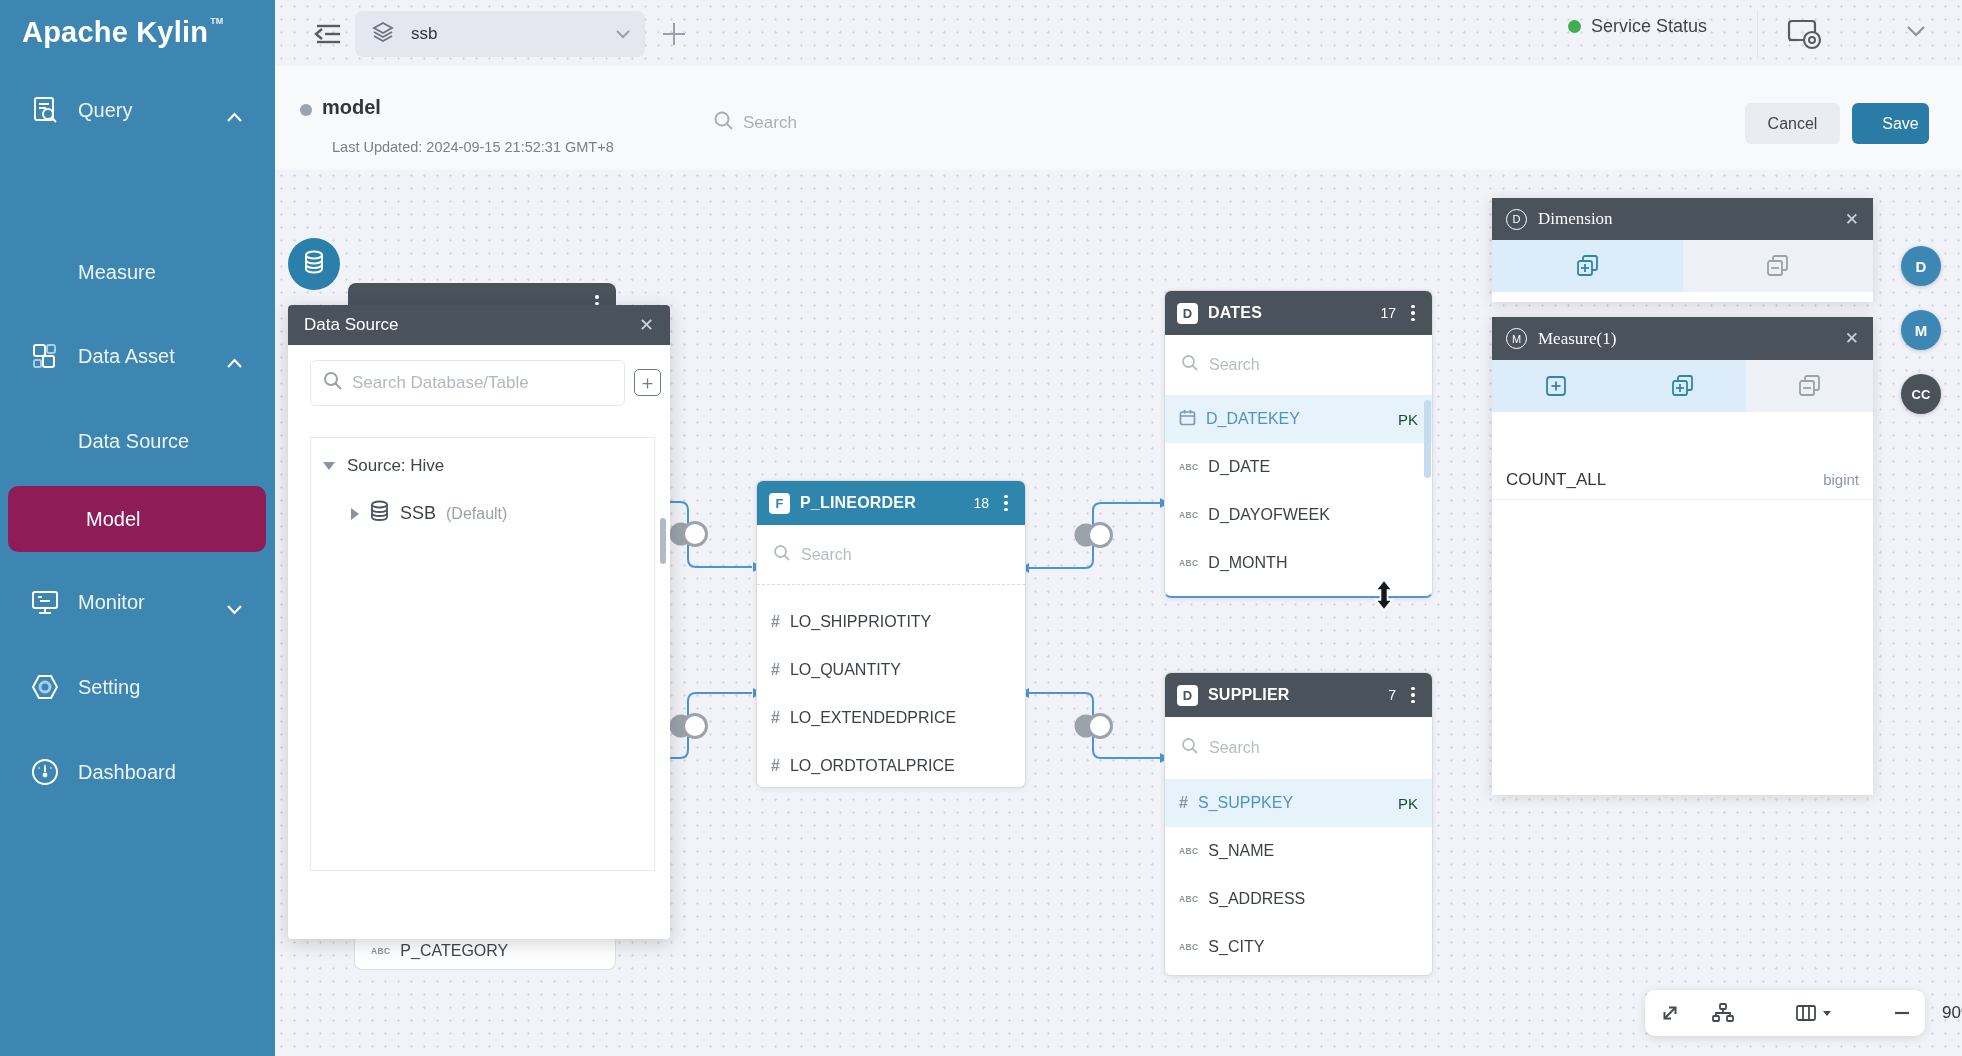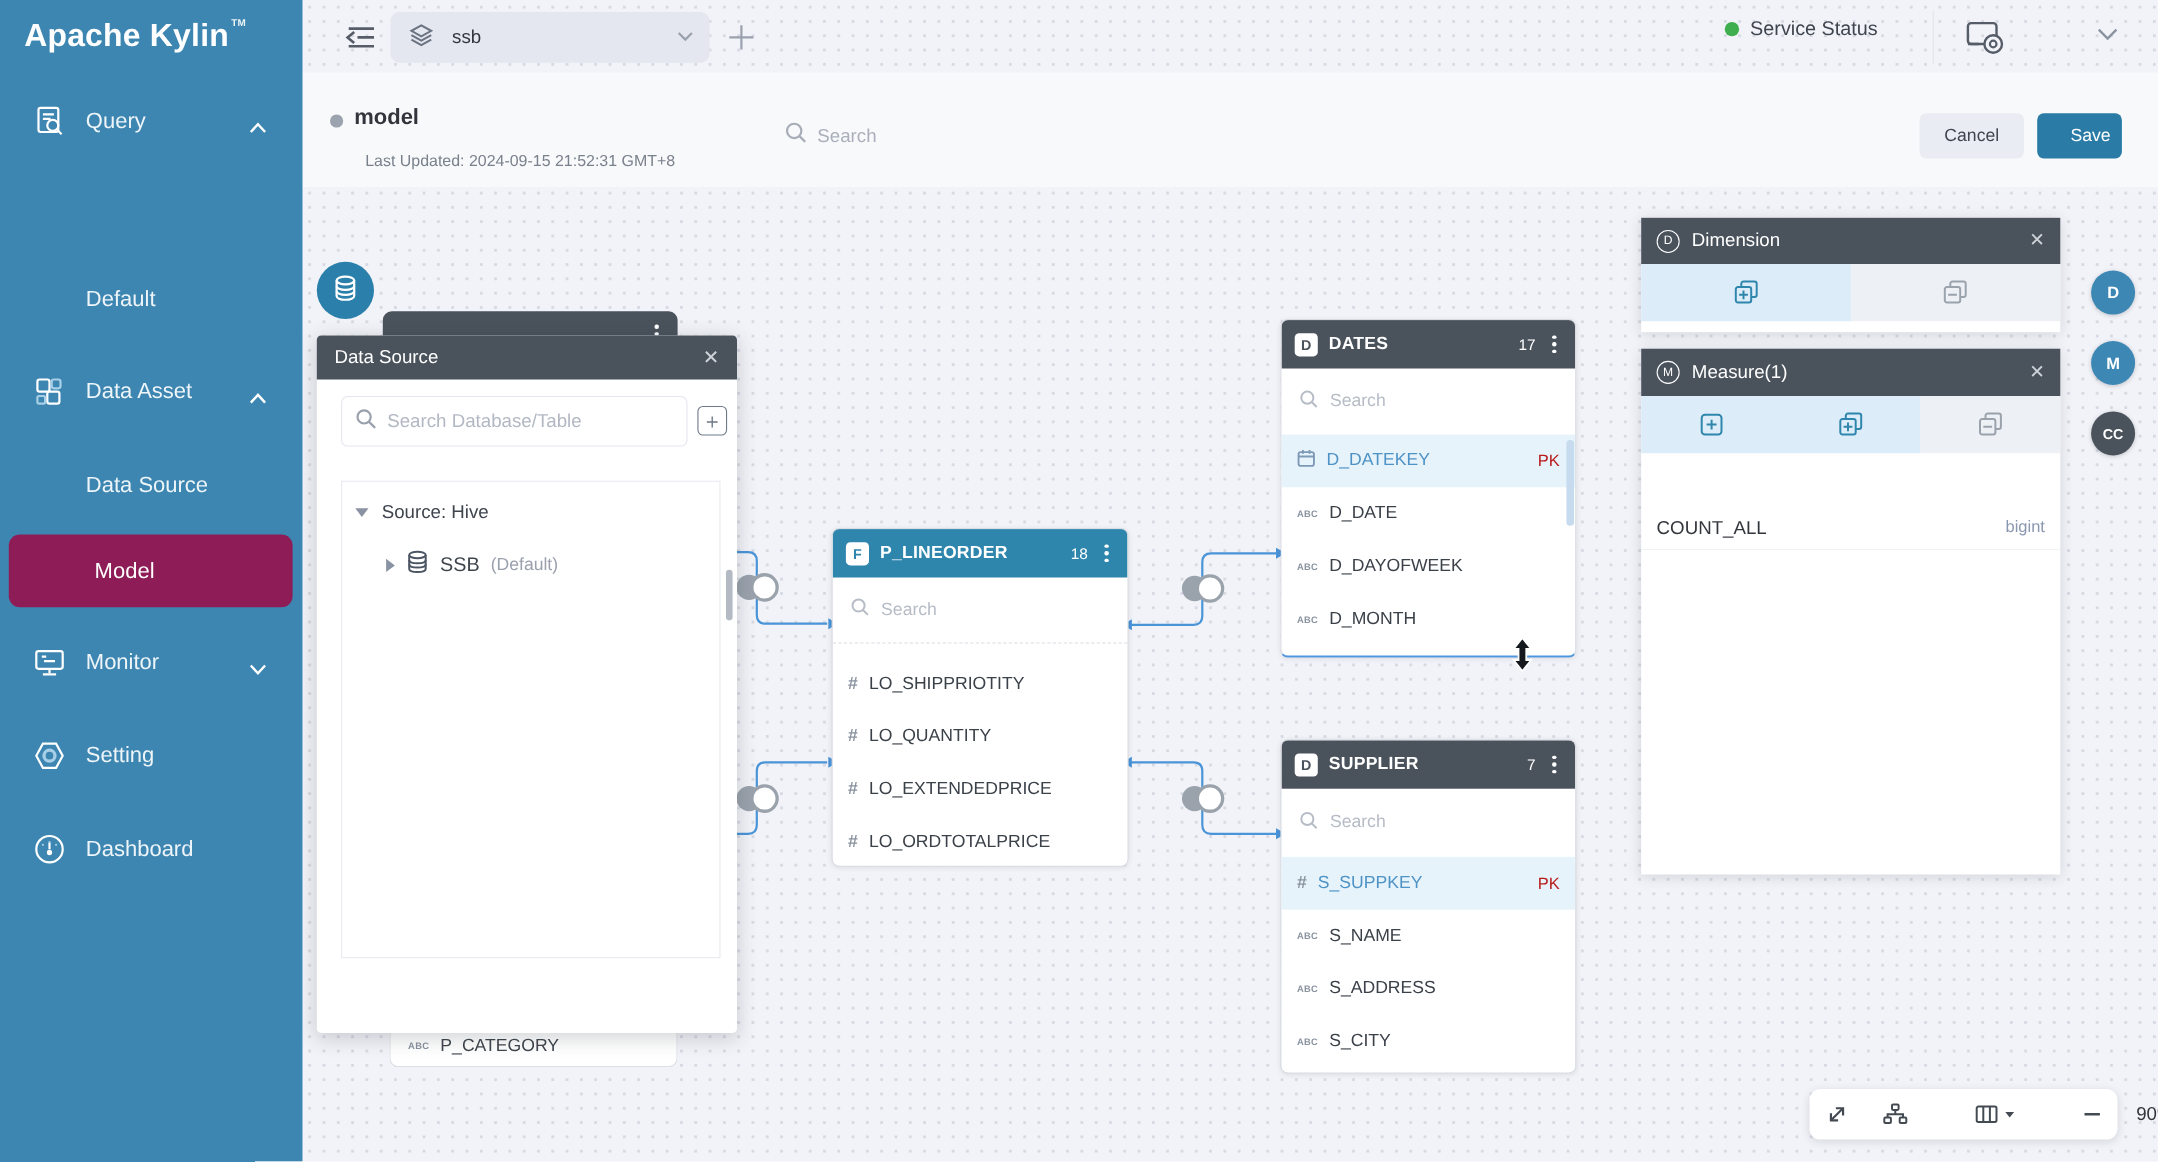--- a/index.html
+++ b/index.html
@@ -75,40 +75,40 @@
   .card-head .cnt { margin-left:auto; font-size:14px; }
   .badge { width:21px; height:21px; background:#fff; border-radius:4px; font-size:13px; font-weight:bold; display:flex; align-items:center; justify-content:center; }
   .kebab { width:14px; display:flex; flex-direction:column; align-items:center; gap:3px; cursor:pointer; }
   .kebab i { width:3.5px; height:3.5px; border-radius:50%; background:#fff; }
   .card-search { display:flex; align-items:center; gap:10px; padding:0 16px; }
   .card-search input { border:none; outline:none; font-size:16px; width:170px; color:#3b4149; background:transparent; font-family:inherit; }
   .card-search input::placeholder { color:#b6bcc6; }
   .col-row { height:48px; display:flex; align-items:center; padding:0 14px; gap:10px; font-size:16px; color:#3b4149; }
   .col-row.hl { background:#e7f3fb; }
   .col-row.hl .cname { color:#4e93c6; }
-  .pk { margin-left:auto; color:#b91c1c; font-size:15px; }
+  .pk { margin-left:auto; color:#14532d; font-size:15px; }
   .t-abc { font-size:8.5px; font-weight:bold; color:#8a93a0; letter-spacing:.3px; }
   .t-num { font-size:16px; color:#8a93a0; font-weight:bold; }
   .plo { left:481px; top:480px; width:270px; height:308px; }
   .plo .card-head { background:#2f86ad; }
   .plo .badge { color:#2f86ad; }
   .plo .card-search { height:60px; border-bottom:1px dashed #d8dbe2; }
   .plo .spacer { height:13px; }
   .dates { left:889px; top:290px; width:269px; height:308px; border-bottom:2px solid #4f97dc; }
   .dates .card-head, .supp .card-head { background:#4a525c; }
   .dates .badge, .supp .badge { color:#4a525c; }
   .dates .card-search { height:60px; }
   .supp { left:889px; top:672px; width:269px; height:304px; }
   .supp .card-search { height:62px; }
   .dates-scroll { position:absolute; left:1149px; top:400px; width:7px; height:78px; border-radius:4px; background:#c6dcee; z-index:4; }
 
   
   .rpanel { position:absolute; left:1217px; width:381px; background:#fff; box-shadow:0 2px 12px rgba(40,50,60,.16); z-index:5; }
   .rp-head { background:#4a525c; display:flex; align-items:center; padding:0 14px; gap:11px; color:#fff; }
-  .rp-title { font-size:17px; }
+  .rp-title { font-size:17px;font-family:Liberation Serif, serif; }
   .rp-close { margin-left:auto; color:#cfd4da; font-size:17px; cursor:pointer; }
   .circ-ic { width:21px; height:21px; border:1.6px solid #fff; border-radius:50%; font-size:11px; display:flex; align-items:center; justify-content:center; color:#fff; }
   .rp-toolbar { display:flex; }
   .rp-cell { height:52px; display:flex; align-items:center; justify-content:center; cursor:pointer; }
   .cell-blue { background:#dcecf8; }
   .cell-gray { background:#edf0f5; }
   .dim-panel { top:198px; height:104px; }
   .dim-panel .rp-head { height:42px; }
   .meas-panel { top:317px; height:478px; }
   .meas-panel .rp-head { height:43px; }
@@ -145,21 +145,21 @@
             <circle cx="18" cy="19" r="5" fill="#3d86b1" stroke="#fff" stroke-width="2"></circle>
             <line x1="22" y1="23" x2="26" y2="27" stroke="#fff" stroke-width="2"></line>
           </svg>
       </span>
       <span class="lbl">Query</span>
       <span class="chev"><svg width="17" height="11">
             <polyline points="2,9 8.5,2 15,9" fill="none" stroke="#fff" stroke-width="2.2"></polyline>
           </svg></span>
     </div>
     <div class="nav-item" style="top:246px">
-      <span class="lbl">Default</span>
+      <span class="lbl">Measure</span>
     </div>
     <div class="nav-item" style="top:330px">
       <span class="ico">
         <svg width="30" height="30" viewBox="0 0 30 30">
             <rect x="4" y="4" width="11" height="11" rx="2" fill="none" stroke="#fff" stroke-width="2"></rect>
             <rect x="17" y="4" width="8" height="8" rx="2" fill="none" stroke="#a8cfe8" stroke-width="2"></rect>
             <rect x="13" y="15" width="11" height="11" rx="2" fill="none" stroke="#fff" stroke-width="2"></rect>
             <rect x="4" y="19" width="7" height="7" rx="1.5" fill="none" stroke="#a8cfe8" stroke-width="2"></rect>
           </svg>
       </span>

